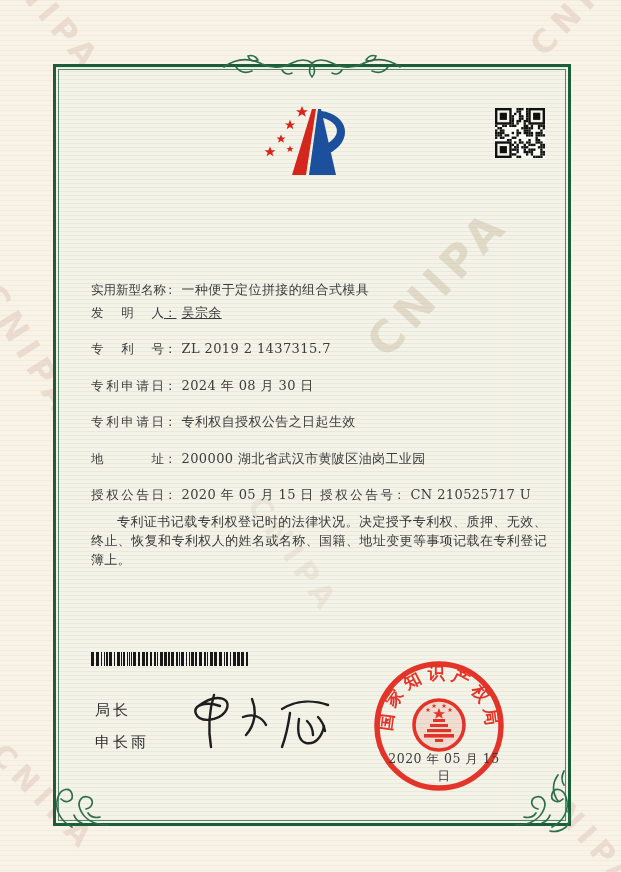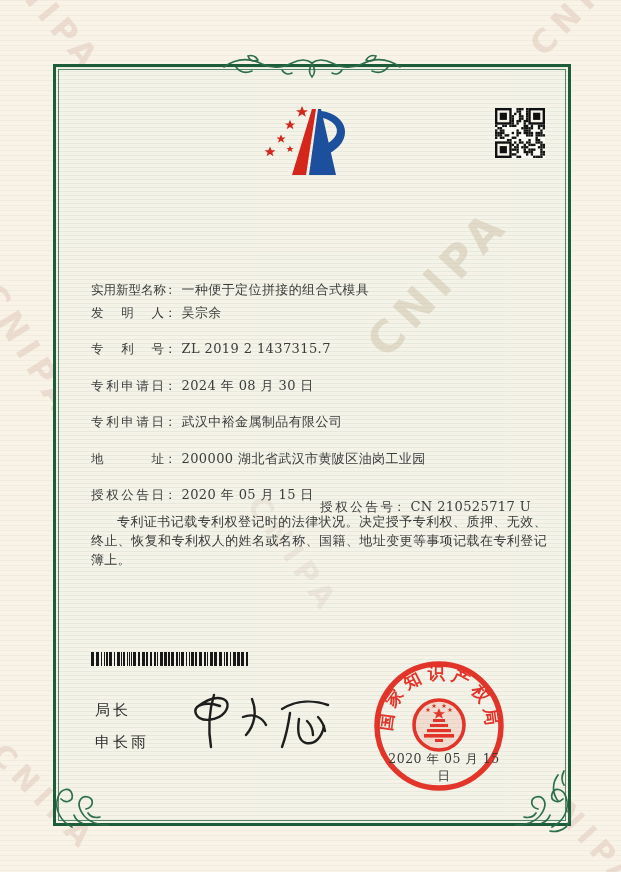--- a/index.html
+++ b/index.html
@@ -27,30 +27,30 @@
   .logo{position:absolute;left:201px;top:34px;}
   .qr{position:absolute;left:439px;top:41px;width:50px;height:50px;background:#fdfdf8;}
   .qr svg{display:block;width:50px;height:50px;fill:#101010;}
   .title{
     position:absolute;left:0;top:119px;width:100%;text-align:center;
     font-size:33px;font-weight:700;color:#1f1f1f;letter-spacing:5px;
   }
   .rows{position:absolute;left:35px;top:198px;width:460px;color:#3c3c3c;}
   .frow{position:absolute;left:0;white-space:nowrap;}
   .frow:nth-of-type(1){top:16px;font-family:Liberation Mono, monospace;}
-  .frow:nth-of-type(2){top:37px;}
+  .frow:nth-of-type(2){top:37px;text-decoration:underline;}
   .frow:nth-of-type(3){top:73px;}
   .frow:nth-of-type(4){top:110px;}
   .frow:nth-of-type(5){top:146px;}
   .frow:nth-of-type(6){top:183px;}
   .frow:nth-of-type(7){top:219px;}
   .flabel{display:inline-block;width:73px;text-align:justify;text-align-last:justify;font-size:12.5px;}
   .fsep{font-size:12.5px;margin-right:5px;}
   .fval{font-size:13px;letter-spacing:.4px;}
-  .g2{position:absolute;left:229px;top:12px;white-space:nowrap;}
+  .g2{position:absolute;left:229px;top:0;white-space:nowrap;}
   .paras{position:absolute;left:35px;top:445px;width:456px;color:#3a3a3a;}
   .paras p{margin:0;font-size:13px;line-height:19px;text-indent:26px;text-align:justify;letter-spacing:.3px;}
   .barcode{position:absolute;left:35px;top:585px;width:160px;height:14px;}
   .barcode div{position:absolute;top:0;bottom:0;background:#181818;}
   .signer-title{position:absolute;left:39px;top:634px;font-size:15px;letter-spacing:3px;color:#2e2e2e;}
   .signer-name{position:absolute;left:39px;top:666px;font-size:15px;letter-spacing:3px;color:#2e2e2e;}
   .signature{position:absolute;left:126px;top:608px;}
   .seal{position:absolute;left:307px;top:586px;width:152px;height:152px;}
   .seal-date{
     position:absolute;left:326px;top:684px;width:124px;text-align:center;
@@ -275,21 +275,21 @@
       <div class="frow">
         <span class="flabel">发明人</span><span class="fsep">：</span><span class="fval">吴宗余</span>
       </div>
       <div class="frow">
         <span class="flabel">专利号</span><span class="fsep">：</span><span class="fval">ZL 2019 2 1437315.7</span>
       </div>
       <div class="frow">
         <span class="flabel">专利申请日</span><span class="fsep">：</span><span class="fval">2024 年 08 月 30 日</span>
       </div>
       <div class="frow">
-        <span class="flabel">专利申请日</span><span class="fsep">：</span><span class="fval">武汉中裕金属制品有限公司</span>
+        <span class="flabel">专利申请日</span><span class="fsep">：</span><span class="fval">专利权自授权公告之日起生效</span>
       </div>
       <div class="frow">
         <span class="flabel">地址</span><span class="fsep">：</span><span class="fval">200000 湖北省武汉市黄陂区油岗工业园</span>
       </div>
       <div class="frow">
         <span class="flabel">授权公告日</span><span class="fsep">：</span><span class="fval">2020 年 05 月 15 日</span>
         <span class="g2">
           <span class="flabel">授权公告号</span><span class="fsep">：</span><span class="fval">CN 210525717 U</span>
         </span>
       </div>

